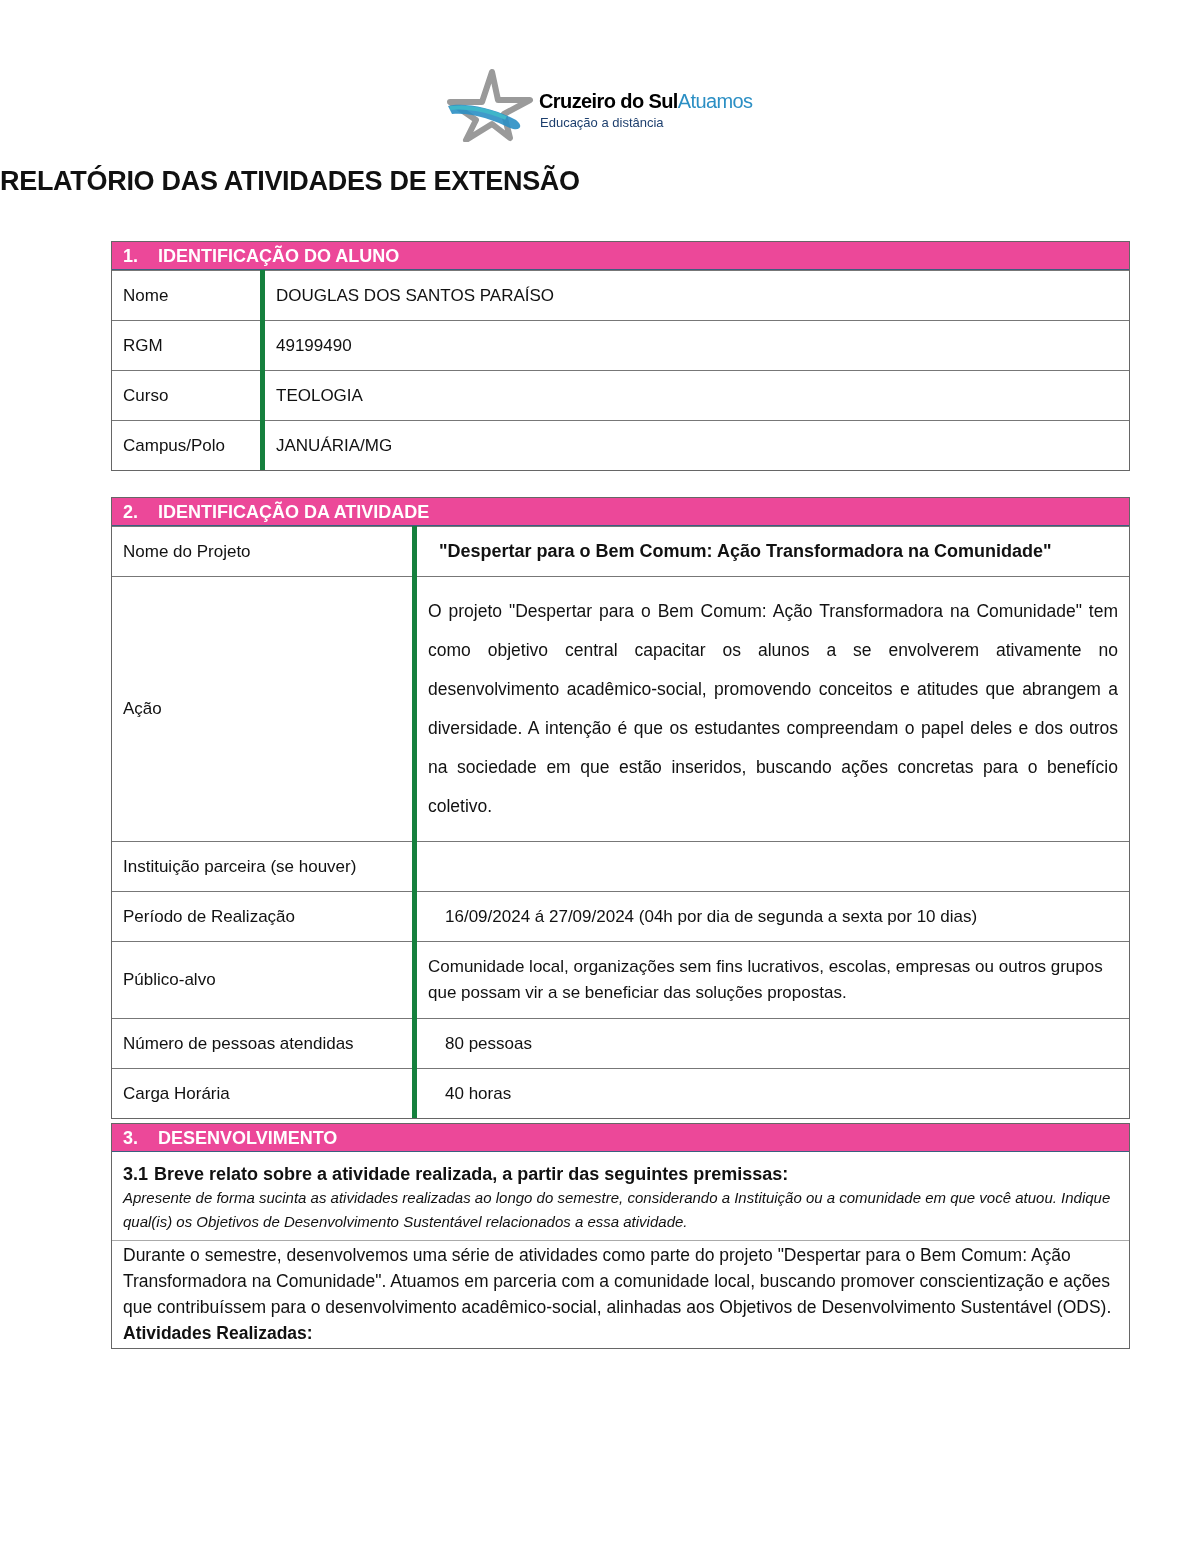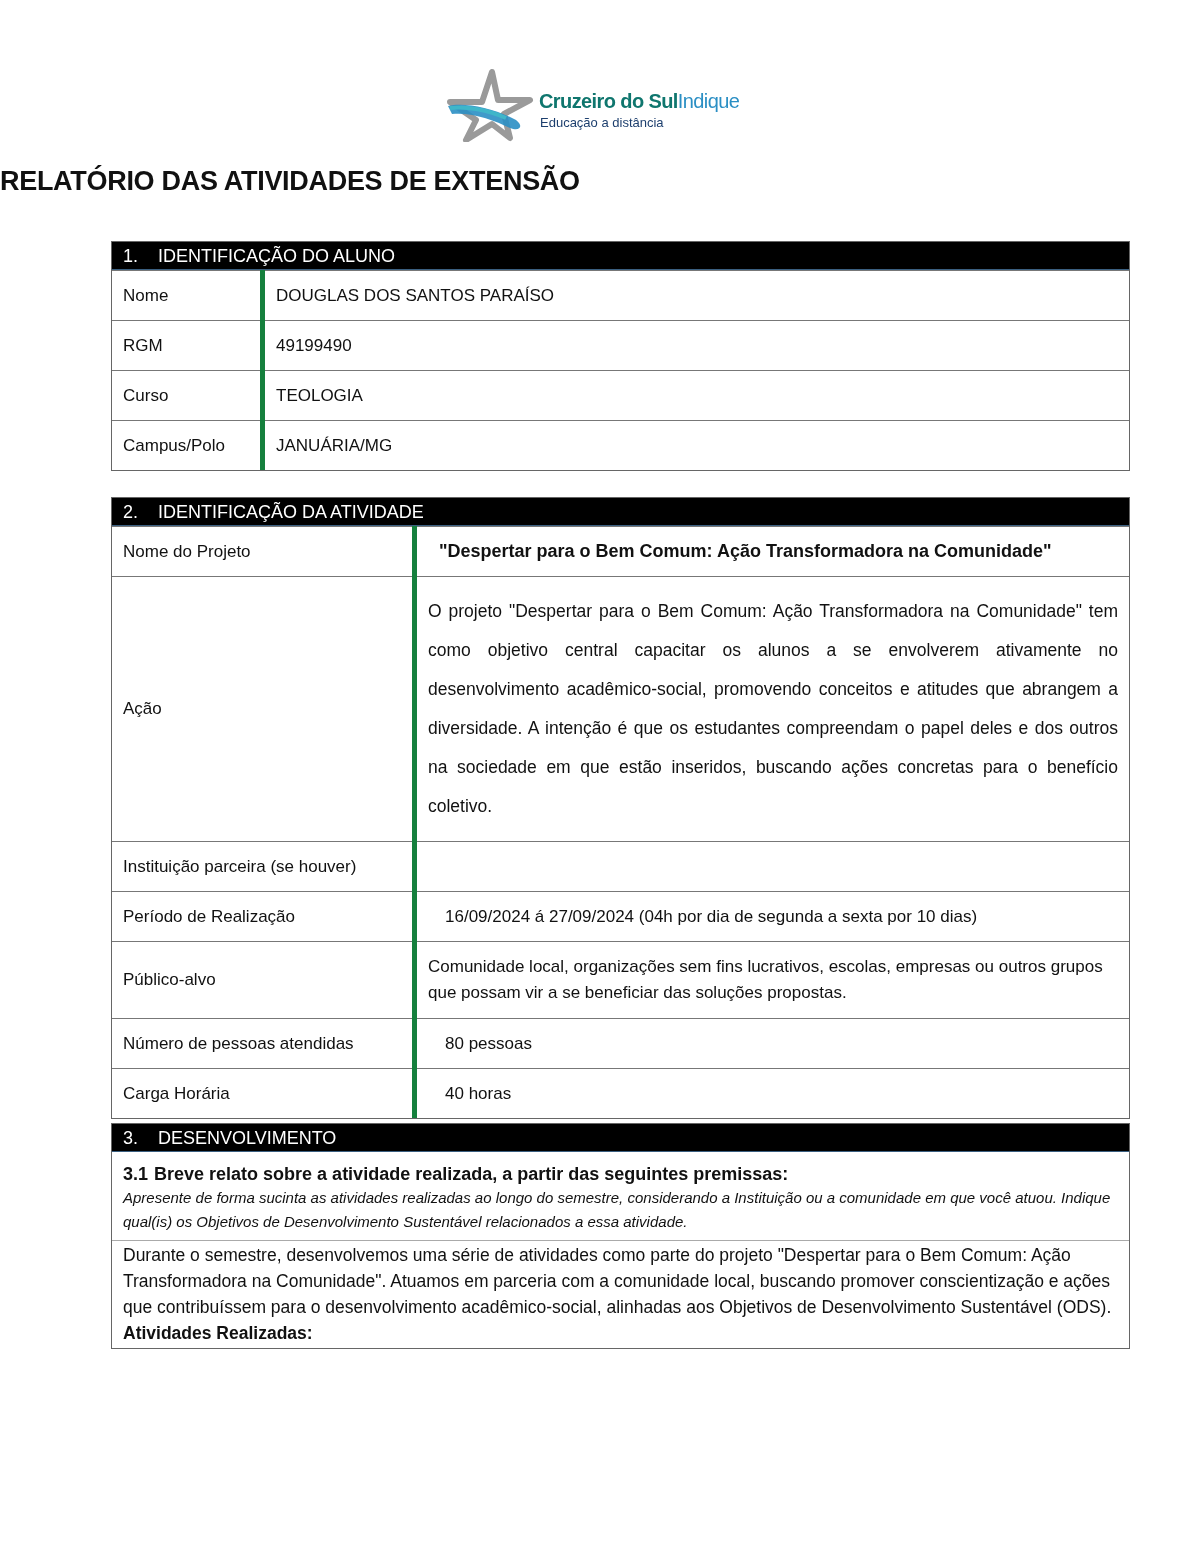--- a/index.html
+++ b/index.html
@@ -1,25 +1,25 @@
 <!DOCTYPE html>
 <html><head>
 <meta charset="utf-8">
 <style>
   html, body { margin: 0; padding: 0; background: #ffffff; }
   body { width: 1190px; height: 1541px; position: relative; font-family: "Liberation Sans", sans-serif; color: #111; }
   .logo { position: absolute; left: 444px; top: 68px; width: 310px; height: 74px; }
   .logo svg { position: absolute; left: 0; top: 0; }
   .logo-brand { position: absolute; left: 95px; top: 22px; font-size: 20px; font-weight: bold; letter-spacing: -0.6px; white-space: nowrap; }
-  .logo-brand .dark { color: #0f766e; }
+  .logo-brand .dark { color: #000000; }
   .logo-brand .light { color: #2b8fc4; font-weight: normal; }
   .logo-tag { position: absolute; left: 96px; top: 47px; font-size: 13px; color: #1d3f6e; white-space: nowrap; }
   .title { position: absolute; left: 0; width: 1190px; top: 166px; font-size: 27px; font-weight: bold; letter-spacing: -0.3px; }
   .section { position: absolute; left: 111px; width: 1019px; border: 1px solid #666; box-sizing: border-box; }
-  .sec-head { background: #000000; color: #fff; font-weight: normal; font-size: 18px; height: 27px; line-height: 28px; padding-left: 11px; border-bottom: 1px solid #3a5f80; white-space: nowrap; }
+  .sec-head { background: #ec4899; color: #fff; font-weight: bold; font-size: 18px; height: 27px; line-height: 28px; padding-left: 11px; border-bottom: 1px solid #3a5f80; white-space: nowrap; }
   .sec-head .num { display: inline-block; width: 35px; }
   table { border-collapse: collapse; width: 100%; }
   td { border-top: 1px solid #777; font-size: 17px; vertical-align: middle; padding: 0 11px; }
   td.lbl { font-weight: normal; border-right: 5px solid #15803d; margin-top: 32px; }
   .s1 td { height: 49px; }
   .s1 td.lbl { width: 126px; }
   .s2 td.lbl { width: 278px; }
   .s2 .r-proj td { height: 49px; }
   .s2 .r-proj td.val { font-weight: bold; font-size: 18px; padding-left: 22px; }
   .s2 .r-acao td { height: 264px; }
@@ -37,21 +37,21 @@
 </style>
 </head>
 <body>
 
 <div class="logo">
   <svg width="90" height="74" viewBox="0 0 90 74">
     <path d="M48 4 L38 34 L6 34 L32 52 L22 72 L48 56 L66 70 L60 46 L86 32 L54 32 Z" fill="none" stroke="#9a9a9a" stroke-width="6" stroke-linejoin="round"></path>
     <path d="M4 38 C20 34 50 40 72 52 C80 58 76 64 66 60 C50 52 28 44 8 46 Z" fill="#2b8fc4" opacity="0.9"></path>
     <path d="M6 40 C22 38 44 42 62 50" fill="none" stroke="#3fb6c9" stroke-width="4"></path>
   </svg>
-  <div class="logo-brand"><span class="dark">Cruzeiro do Sul</span><span class="light">Indique</span></div>
+  <div class="logo-brand"><span class="dark">Cruzeiro do Sul</span><span class="light">Atuamos</span></div>
   <div class="logo-tag">Educação a distância</div>
 </div>
 
 <div class="title">RELATÓRIO DAS ATIVIDADES DE EXTENSÃO</div>
 
 <div class="section s1" style="top:241px;">
   <div class="sec-head"><span class="num">1.</span><span>IDENTIFICAÇÃO DO ALUNO</span></div>
   <table>
     <tbody>
         <tr>

